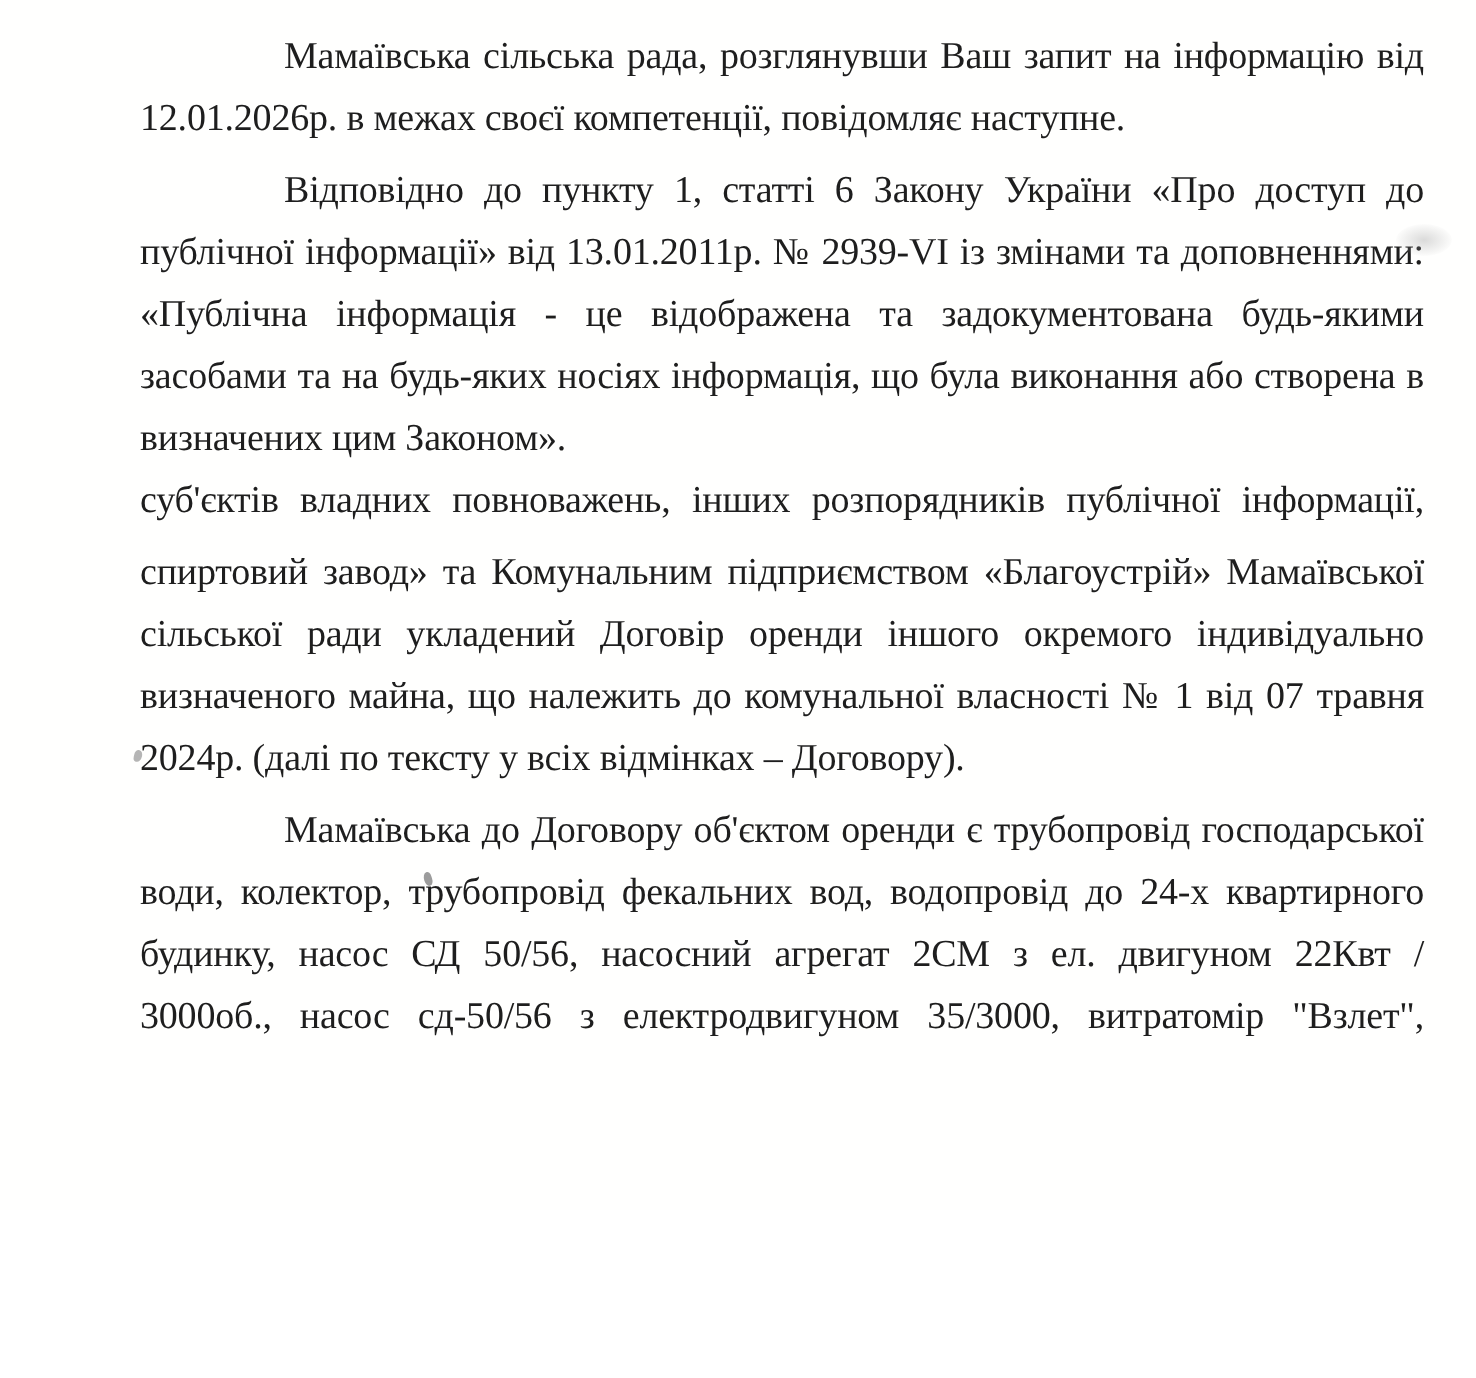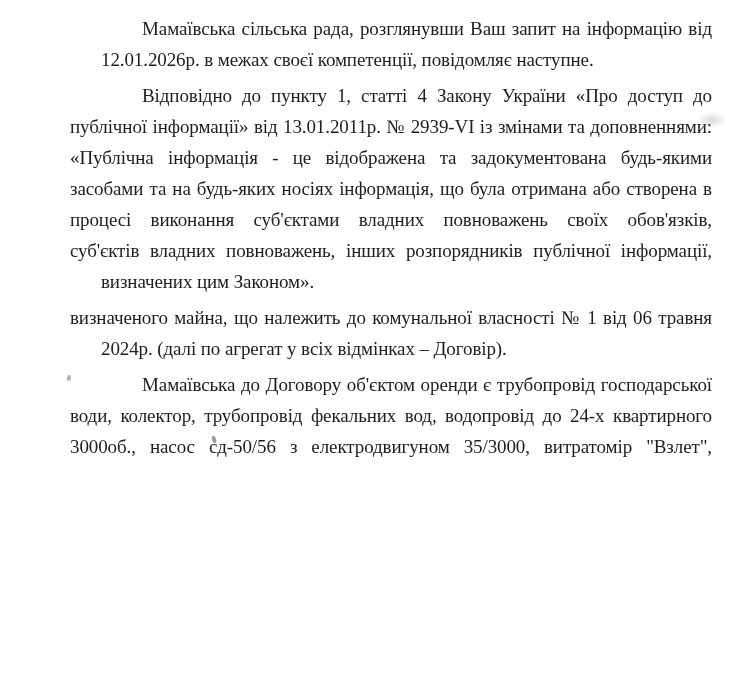--- a/index.html
+++ b/index.html
@@ -28,21 +28,20 @@
     text-align: justify;
     text-align-last: justify;
     white-space: normal;
   }
   .ln.first {
     text-indent: 72px;
   }
   .ln.endline {
     text-align: center;
     text-align-last: left;
-    margin-left: 31px;
   }
   
   .artifact {
     position: absolute;
     pointer-events: none;
   }
   .smudge-right {
     left: 698px; top: 112px;
     width: 28px; height: 16px;
     background: radial-gradient(ellipse at center, rgba(150,150,150,0.35), rgba(190,190,190,0.12) 60%, transparent 75%);
@@ -73,37 +72,39 @@
 <body>
 
 <main class="page">
 
   <section class="para">
     <div class="ln first">Мамаївська сільська рада, розглянувши Ваш запит на інформацію від</div>
     <div class="ln endline">12.01.2026р. в межах своєї компетенції, повідомляє наступне.</div>
   </section>
 
   <section class="para">
-    <div class="ln first">Відповідно до пункту 1, статті 4 Закону України  «Про доступ до</div>
+    <div class="ln first">Відповідно до пункту 1, статті 6 Закону України  «Про доступ до</div>
     <div class="ln">публічної інформації» від 13.01.2011р. № 2939-VI із змінами та доповненнями:</div>
     <div class="ln">«Публічна інформація - це відображена та задокументована будь-якими</div>
-    <div class="ln">засобами та на будь-яких носіях інформація, що була отримана або створена в</div>
-    <div class="ln">процесі виконання суб'єктами владних повноважень своїх обов'язків,</div>
+    <div class="ln">засобами та на будь-яких носіях інформація, що була виконання або створена в</div>
+    <div class="ln endline">визначених цим Законом».</div>
     <div class="ln">суб'єктів владних повноважень, інших розпорядників публічної інформації,</div>
-    <div class="ln endline">визначених цим Законом».</div>
   </section>
 
   <section class="para">
-    <div class="ln">визначеного майна, що належить до комунальної власності № 1 від 06 травня</div>
-    <div class="ln endline">2024р. (далі по агрегат у всіх відмінках – Договір).</div>
+    <div class="ln">спиртовий завод» та Комунальним підприємством  «Благоустрій» Мамаївської</div>
+    <div class="ln">сільської ради укладений Договір оренди іншого окремого індивідуально</div>
+    <div class="ln">визначеного майна, що належить до комунальної власності № 1 від 07 травня</div>
+    <div class="ln endline">2024р. (далі по тексту у всіх відмінках – Договору).</div>
   </section>
 
   <section class="para">
     <div class="ln first">Мамаївська до Договору об'єктом оренди є трубопровід господарської</div>
     <div class="ln">води, колектор, трубопровід фекальних вод, водопровід до 24-х квартирного</div>
+    <div class="ln">будинку, насос СД 50/56, насосний агрегат 2СМ з ел. двигуном 22Квт /</div>
     <div class="ln">3000об., насос сд-50/56 з електродвигуном 35/3000, витратомір "Взлет",</div>
   </section>
 
   <div class="artifact smudge-right"></div>
   <div class="artifact dot-left"></div>
   <div class="artifact mark-mid"></div>
   <div class="artifact speck-bottom"></div>
 
 </main>
 

